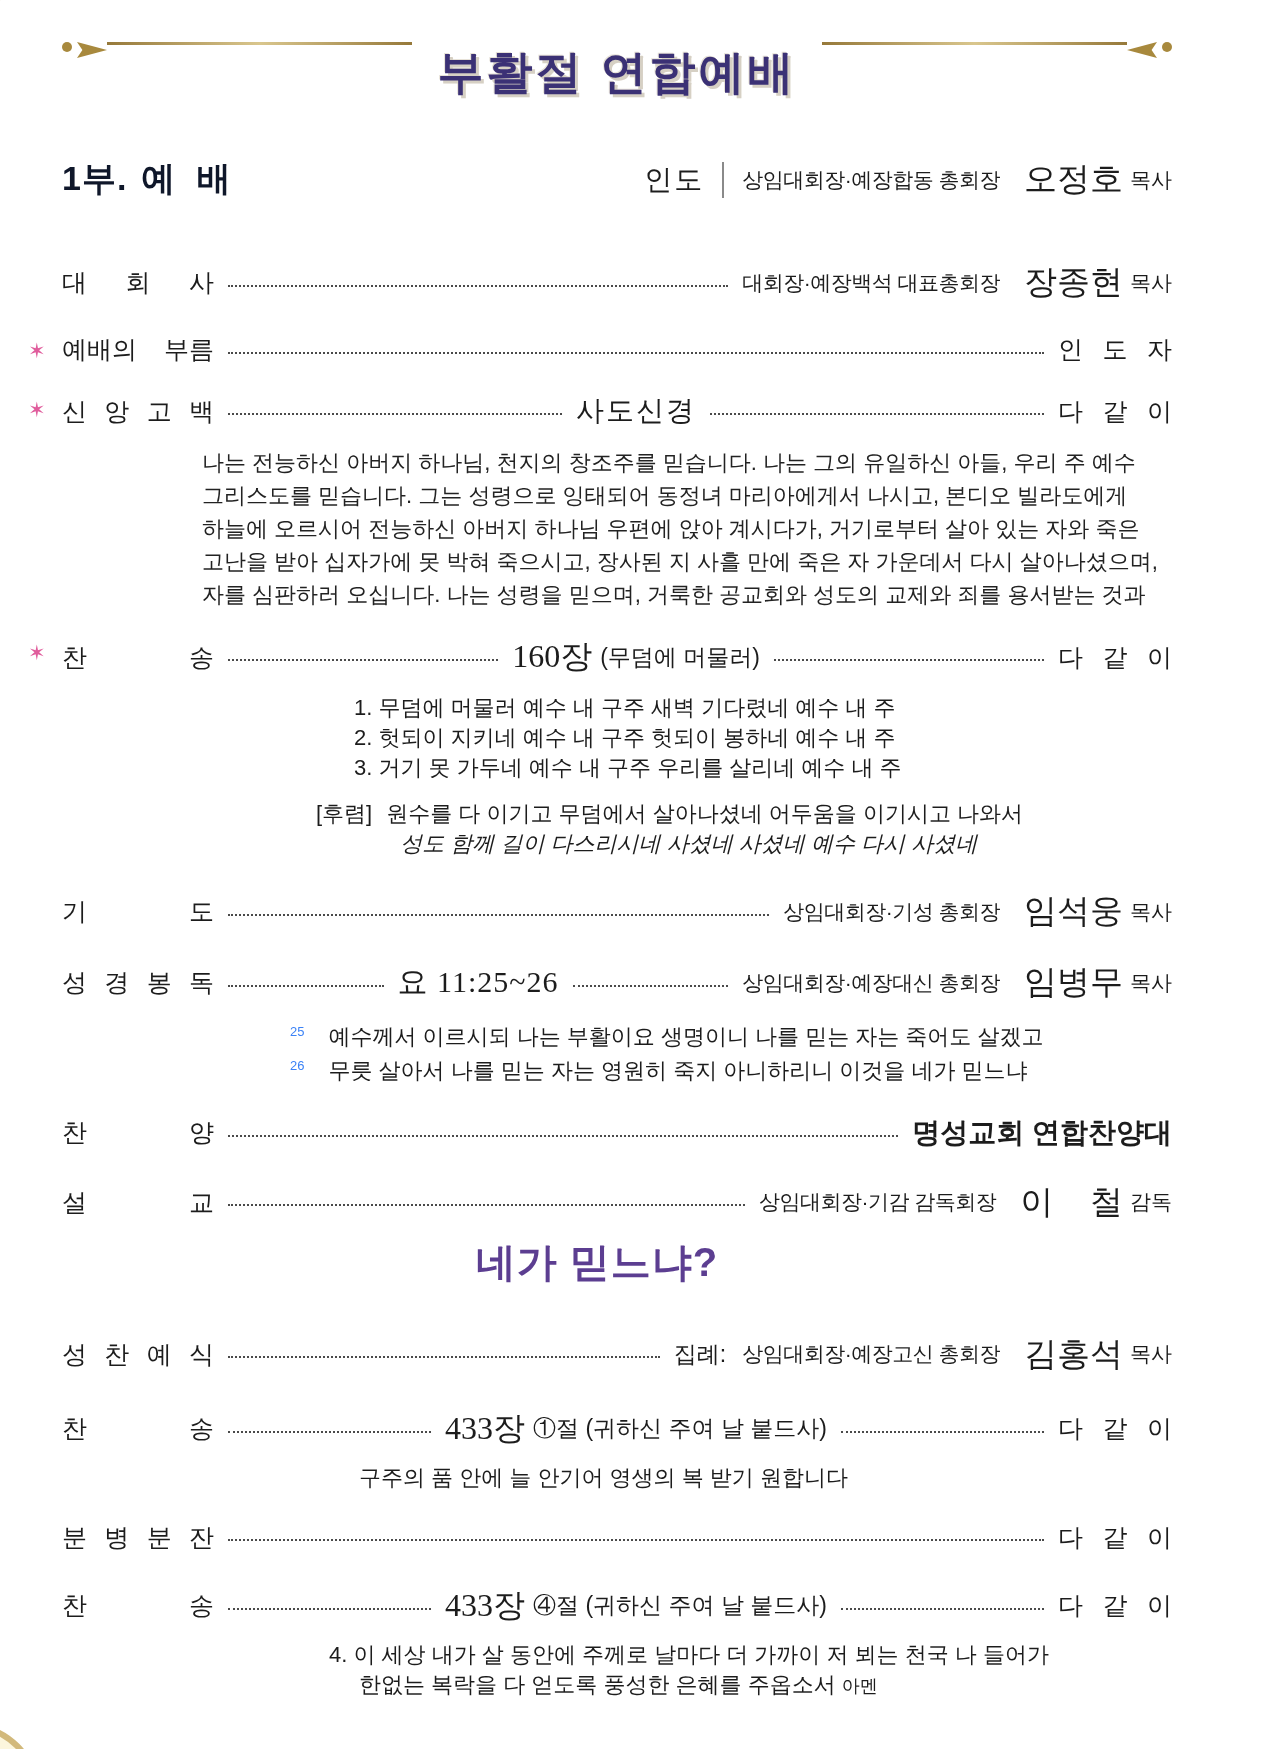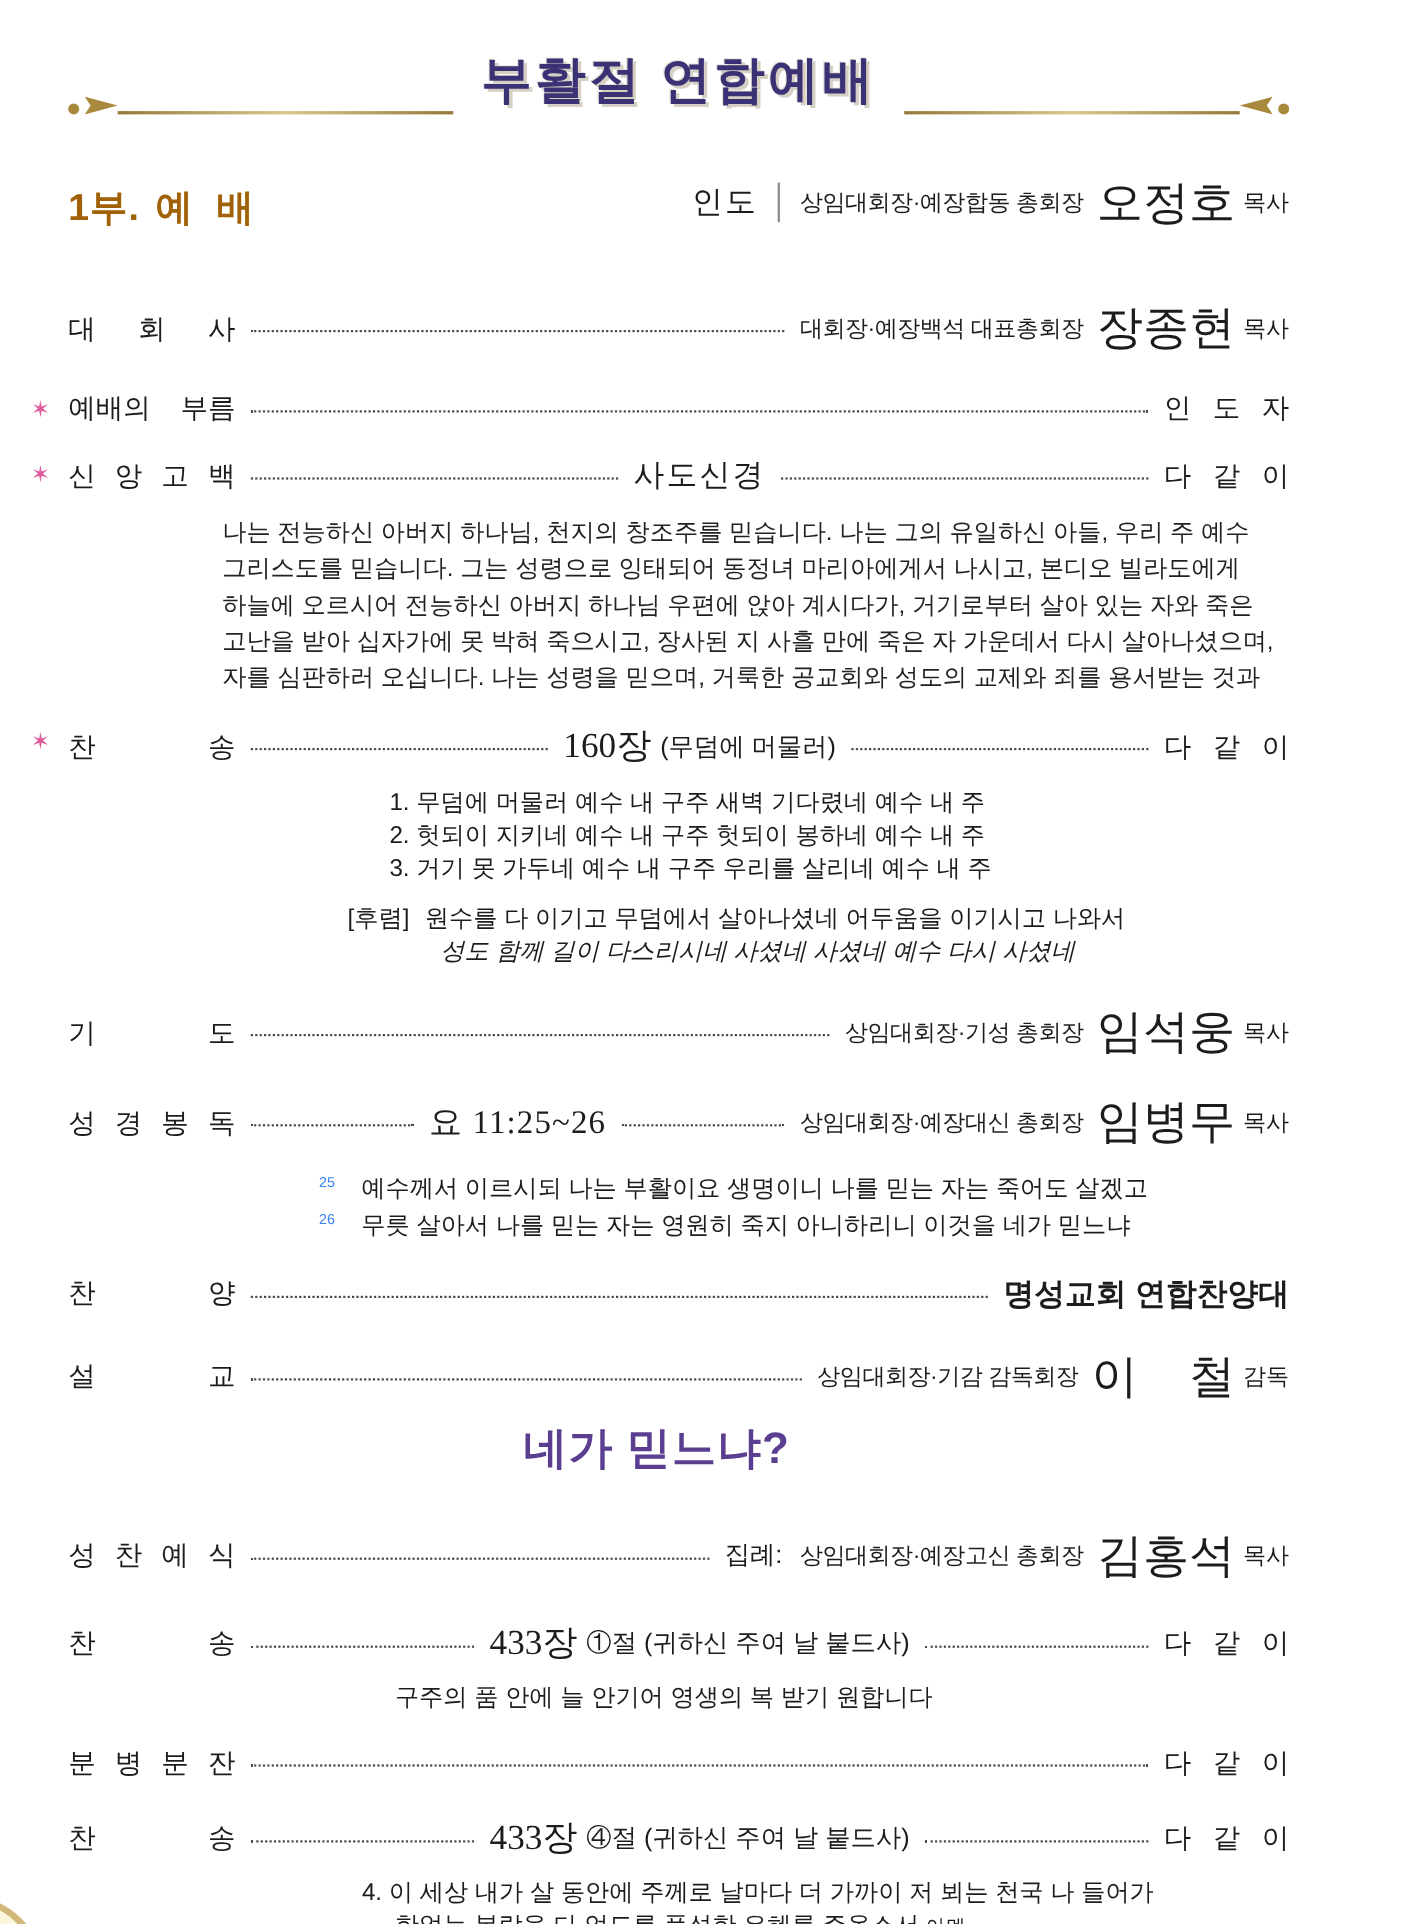--- a/index.html
+++ b/index.html
@@ -10,43 +10,43 @@
   }
   .page { position:relative; width:1280px; height:1749px; padding:36px 108px 0 62px; overflow:hidden; }
 
   
   .corner-tl { position:absolute; left:-92px; top:-77px; width:100px; height:100px;
     border-radius:50%; background:#b9d2e6; border:7px solid #a98d52; }
   .corner-bl { position:absolute; left:-102px; top:1723px; width:142px; height:142px;
     border-radius:50%; background:#fcf6dd; border:6px solid #d2b97b; }
 
   
-  .title-row { display:flex; align-items:flex-end; margin-top:6px; }
+  .title-row { display:flex; align-items:flex-start; margin-top:6px; }
   .orn-dot { width:10px; height:10px; border-radius:50%; background:#a8893d; flex:0 0 auto; }
   .orn-arrow-r { width:30px; height:16px; background:#a8893d; margin-left:5px;
     clip-path:polygon(0 0, 100% 50%, 0 100%, 18% 50%); flex:0 0 auto; }
   .orn-arrow-l { width:30px; height:16px; background:#a8893d; margin-right:5px;
     clip-path:polygon(100% 0, 0 50%, 100% 100%, 82% 50%); flex:0 0 auto; }
   .orn-line { flex:1 1 auto; height:3px; background:linear-gradient(to right,#96793a,#d9c68d,#96793a); }
   h1.main-title {
     font-size:46px; font-weight:800; letter-spacing:3px; color:#3b3175;
     margin:0 26px; white-space:nowrap;
     text-shadow:3px 3px 0 #d6d0c4, -1px -1px 0 #e7e2d8;
   }
 
   
   .section-row { display:flex; justify-content:space-between; align-items:flex-end; margin-top:52px; }
-  .part { color:#a16207; font-size:34px; white-space:pre; }
+  .part { color:#0f172a; font-size:34px; white-space:pre; }
   .part .p-label { font-weight:600; letter-spacing:1px; }
   .part .p-title { font-weight:800; letter-spacing:6px; margin-left:14px; }
   .leader { display:flex; align-items:center; }
   .leader-label { font-size:28px; letter-spacing:2px; }
   .vbar { width:2px; height:36px; background:#8a8a8a; margin:0 18px; }
   .role { font-size:21px; letter-spacing:-0.5px; white-space:nowrap; }
-  .pname { font-size:42px; margin:0 7px 0 12px; white-space:pre; }
+  .pname { font-size:33px; margin:0 7px 0 24px; white-space:pre; }
   .ptitle { font-size:21px; white-space:nowrap; }
 
   
   .row { display:flex; align-items:center; position:relative; }
   .star { position:absolute; left:-34px; top:6px; color:#e05c9c; font-size:21px; }
   .label { flex:0 0 152px; font-size:25px; font-weight:500;
     text-align:justify; text-align-last:justify; }
   .dots { flex:1 1 20px; min-width:18px; border-bottom:2px dotted #4a4a4a;
     height:2px; margin:0 14px; transform:translateY(3px); }
   .rjust { flex:0 0 114px; font-size:25px; font-weight:500;

